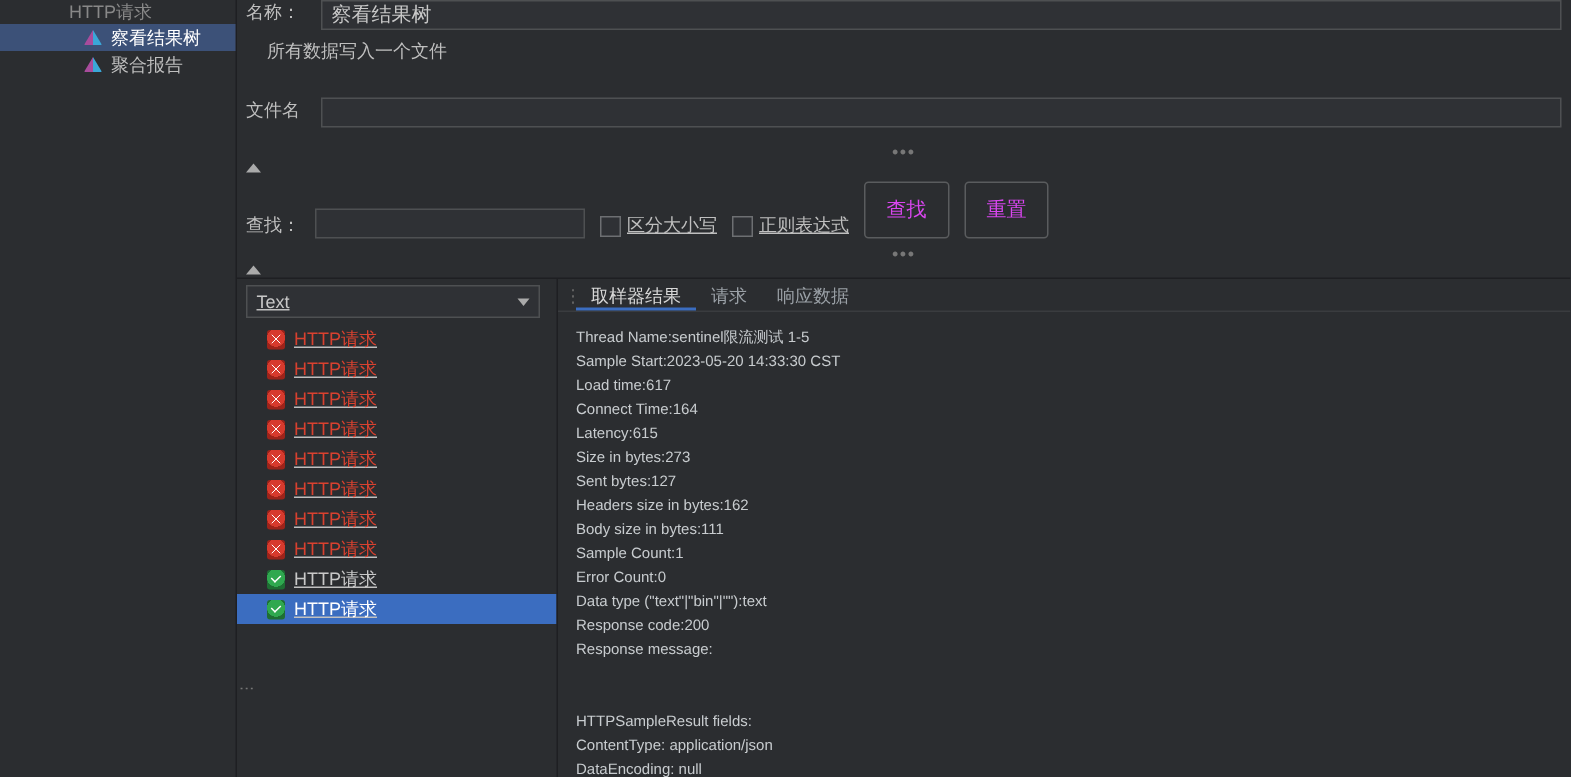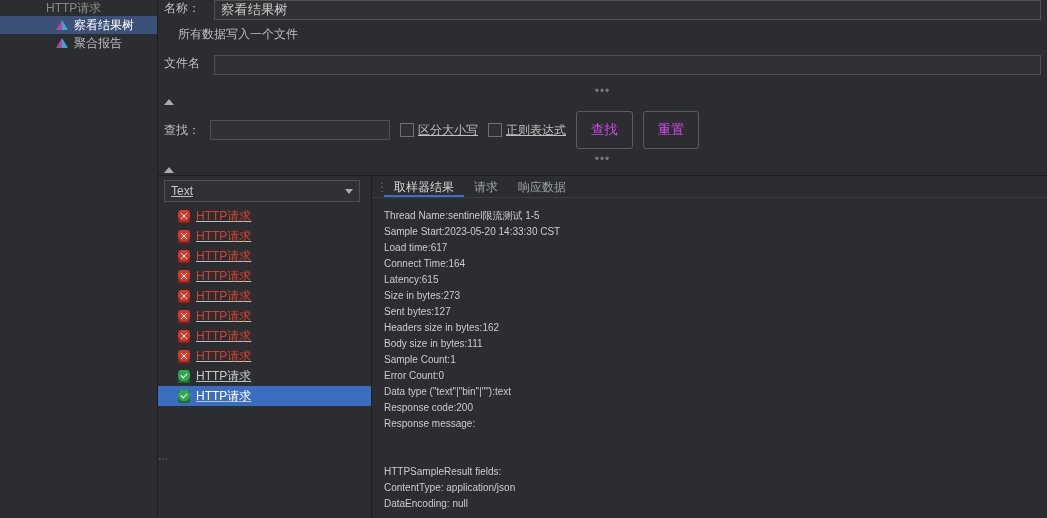--- a/index.html
+++ b/index.html
@@ -47,31 +47,31 @@
   .form-area { padding: 0 6px 4px 6px; }
   .row { display: flex; gap: 8px; margin-bottom: 6px; }
   .row label { width: 42px; text-align: left; color:#bfbfbf; }
   .tinput {
     flex: 1; height: 20px;
     background: #2f3135;
     border: 1px solid #4e5052;
     color: #c8c8c8;
     padding: 0 6px;
   }
-  .subnote { padding-left: 14px; color:#bfbfbf; font-size:12px; margin-bottom:12px;}
+  .subnote { padding-left: 14px; color:#bfbfbf; font-size:12px; margin-bottom:22px;}
   .dots-bar {
     height: 12px; display:flex; justify-content:center; align-items:center;
     color:#777; letter-spacing:1px; cursor:row-resize;
   }
   .chev {
     width:0;height:0;border-left:5px solid transparent;border-right:5px solid transparent;
     border-bottom:6px solid #aaa; margin:2px 0 2px 6px; cursor:pointer;
   }
   
-  .searchrow { display:flex; align-items:center; gap:10px; padding:4px 6px; }
+  .searchrow { display:flex; align-items:flex-end; gap:10px; padding:4px 6px; }
   .searchrow .lbl { width:36px; }
   .searchrow input[type=text]{
     width:180px; height:20px; background:#2f3135;
     border:1px solid #4e5052; color:#c8c8c8; padding:0 6px;
   }
   .chk { display:flex; align-items:center; gap:4px; color:#bfbfbf;text-decoration:underline; }
   .chkbox { width:14px;height:14px;border:1px solid #6d6f72;background:#2f3135;}
   .btn {
     height:38px; padding:0 14px; background:transparent;
     border:1px solid #5a5c5e; color:#d946ef; border-radius:3px; cursor:pointer;

